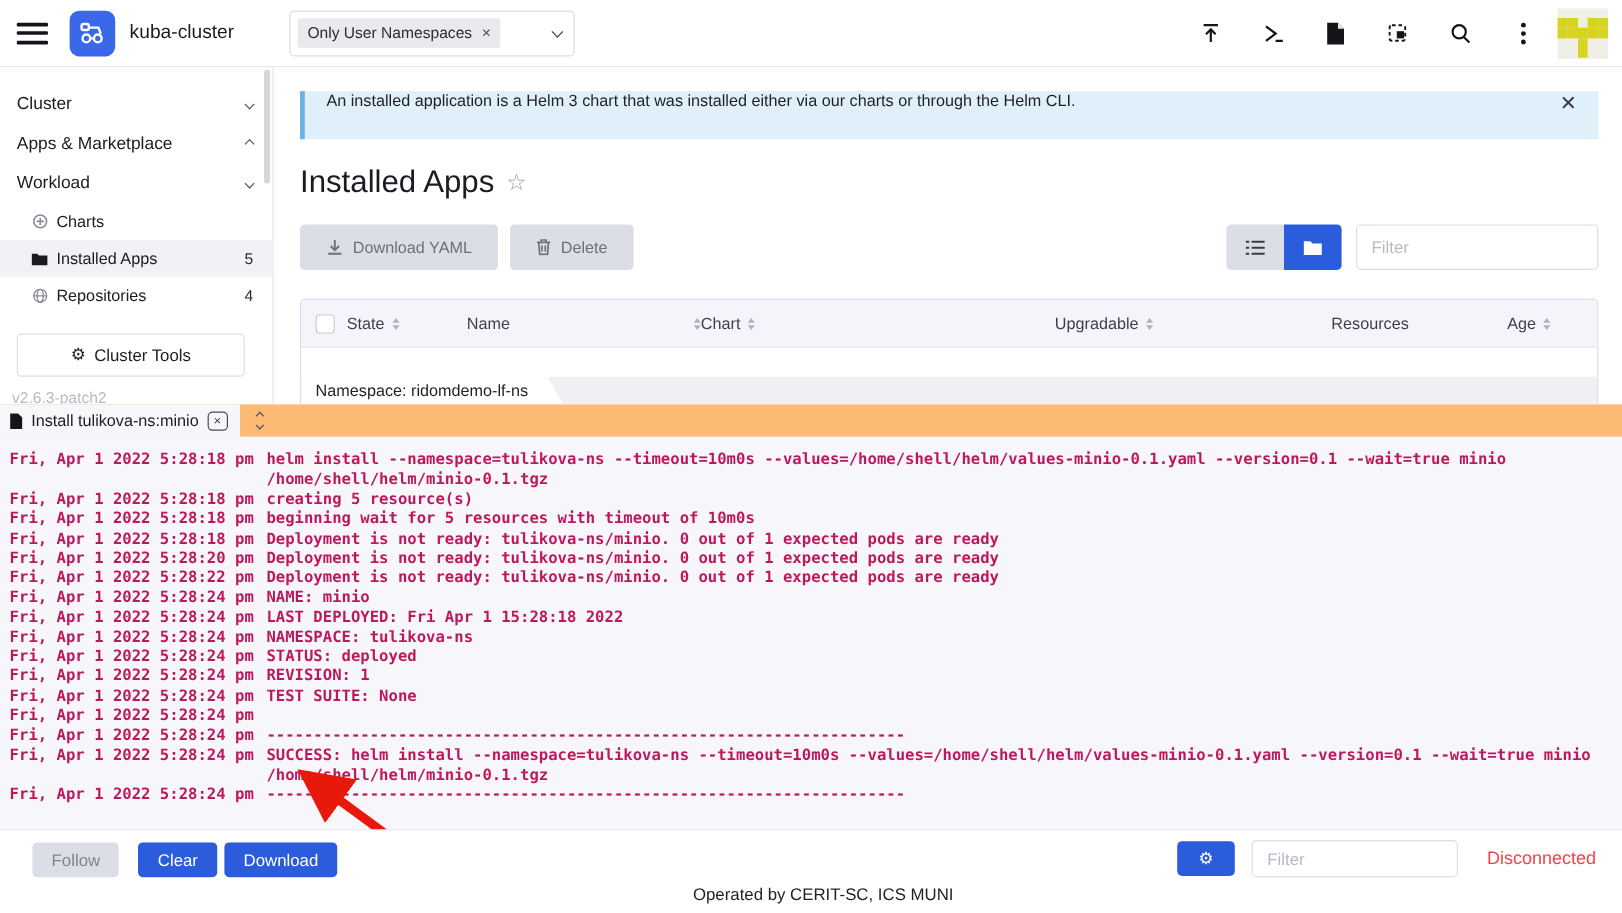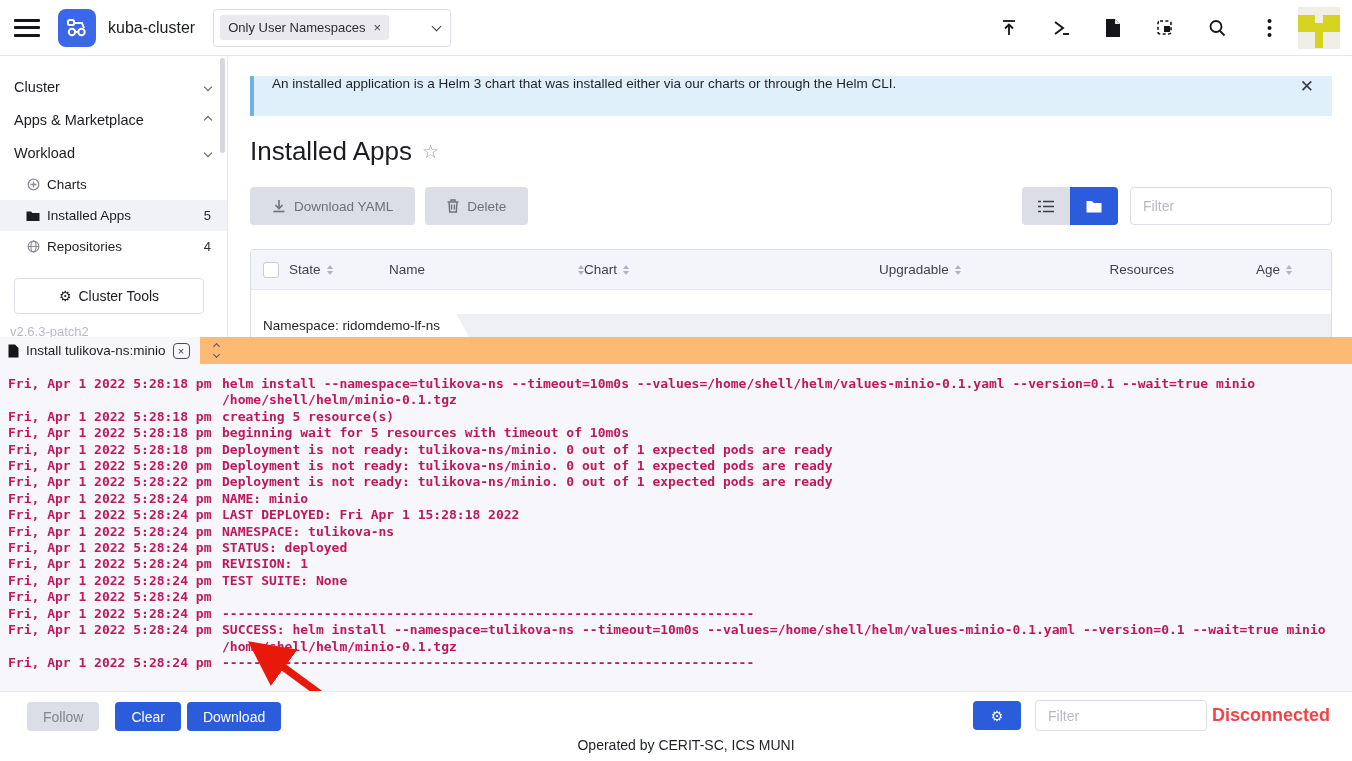--- a/index.html
+++ b/index.html
@@ -4,21 +4,21 @@
 <style>
   * { margin:0; padding:0; box-sizing:border-box; }
   html,body { width:1352px; height:761px; overflow:hidden; background:#fff;
     font-family:"Liberation Sans", sans-serif; color:#1b1c21; }
 
   
   .header { height:56px; border-bottom:1px solid #e6e6ec; display:flex; align-items:center; padding:0 12px 0 14px; background:#fff; position:relative; z-index:5; }
   .hamburger { width:26px; height:18px; display:flex; flex-direction:column; justify-content:space-between; cursor:pointer; margin-right:18px; }
   .hamburger span { height:3px; background:#141419; border-radius:1px; }
   .logo { width:38px; height:38px; border-radius:8px; background:#3b67e9; display:flex; align-items:center; justify-content:center; margin-right:12px; }
-  .cluster-name { font-size:16px; margin-right:18px; }
+  .cluster-name { font-size:16px; margin-right:46px; }
   .ns-filter { width:238px; height:38px; border:1px solid #dcdee7; border-radius:4px; display:flex; align-items:center; padding:0 10px 0 6px; }
   .ns-tag { background:#e9e9ee; border-radius:3px; font-size:13px; color:#2c2c33; padding:5px 8px; display:flex; align-items:flex-end; gap:8px; }
   .ns-tag .x { font-size:13px; color:#4a4a52; cursor:pointer; }
   .chev { width:7px; height:7px; border-right:1.6px solid #3a3a44; border-bottom:1.6px solid #3a3a44; display:inline-block; }
   .chev.down { transform:rotate(45deg); }
   .chev.up { transform:rotate(-135deg); }
   .ns-filter .chev { margin-left:auto; margin-top:-3px; }
   .header-icons { margin-left:auto; display:flex; align-items:center; gap:30px; margin-right:18px; }
   .hicon { width:22px; height:22px; display:flex; align-items:center; justify-content:center; cursor:pointer; }
   .avatar { width:42px; height:42px; background:#efeee7; display:grid; grid-template-columns:repeat(5,1fr); grid-template-rows:repeat(5,1fr); cursor:pointer; }
@@ -81,21 +81,21 @@
   .arrow-svg { position:absolute; left:238px; top:268px; pointer-events:none; }
   .panel-bar { height:40px; background:#fff; border-top:1px solid #e8e8ee; display:flex; align-items:flex-end; padding:0 12px 0 27px; }
   .pb-btn { height:29px; border:none; border-radius:4px; font-size:14px; font-family:inherit; padding:0 16px; cursor:pointer; }
   .pb-btn.gray { background:#dcdee7; color:#83838e; }
   .pb-btn.blue { background:var(--primary,#2b5cdc); color:#fff; }
   .panel-bar .gap { width:16px; } .panel-bar .gap2 { width:6px; }
   .pb-right { margin-left:auto; display:flex; align-items:center; }
   .gear-btn { width:48px; height:29px; border:none; border-radius:4px; background:var(--primary,#2b5cdc); color:#fff; font-size:14px; cursor:pointer; display:flex; align-items:center; justify-content:center; }
   .pb-filter { margin-left:14px; width:172px; height:31px; border:1px solid #dcdee7; border-radius:4px; font-size:14px; padding:0 12px; font-family:inherit; }
   .pb-filter::placeholder { color:#b9b9c5; }
-  .disconnected { margin-left:5px; margin-right:10px; color:#f64247; font-size:18px;font-weight:bold; }
+  .disconnected { margin-left:24px; margin-right:10px; color:#f64247; font-size:15px; }
   .footer { height:30px; display:flex; align-items:flex-start; justify-content:center; padding-top:6px; font-size:14px; color:#1f2026;padding-left:20px; }
 </style>
 </head>
 <body>
 
 <div class="header">
   <div class="hamburger">
       <span></span>
       <span></span>
       <span></span>

